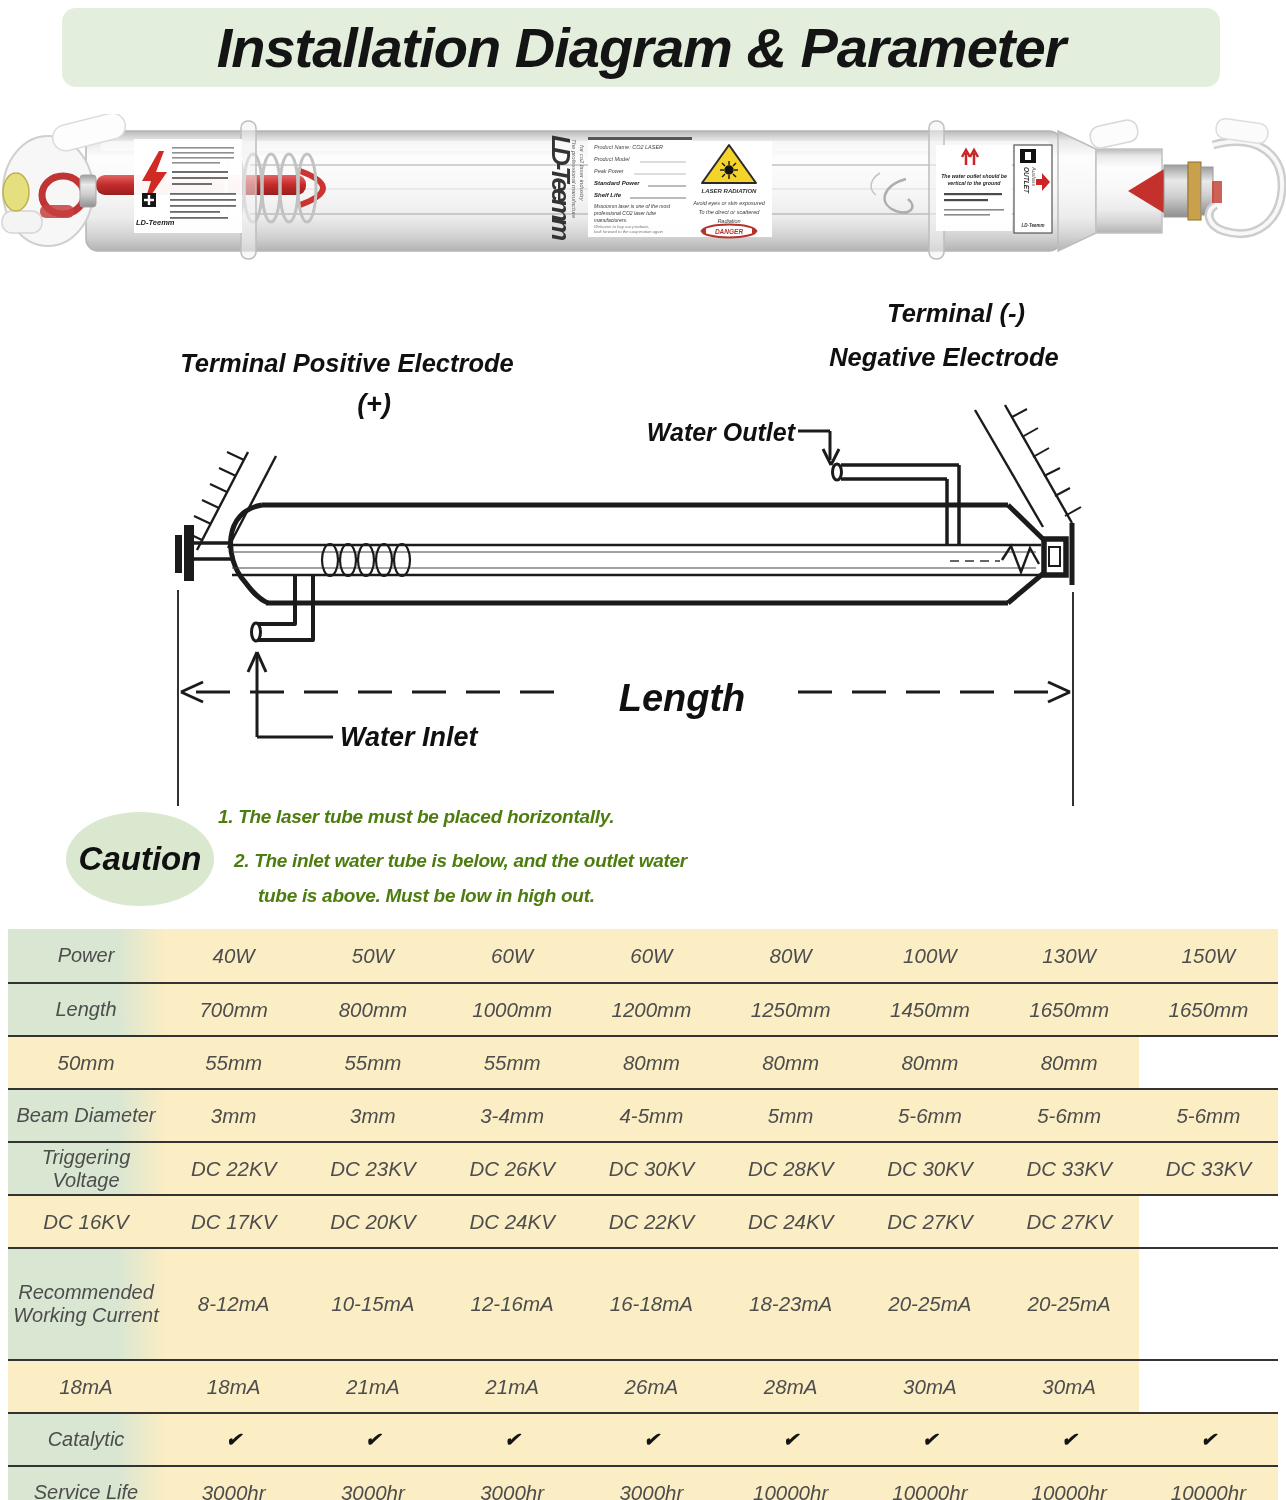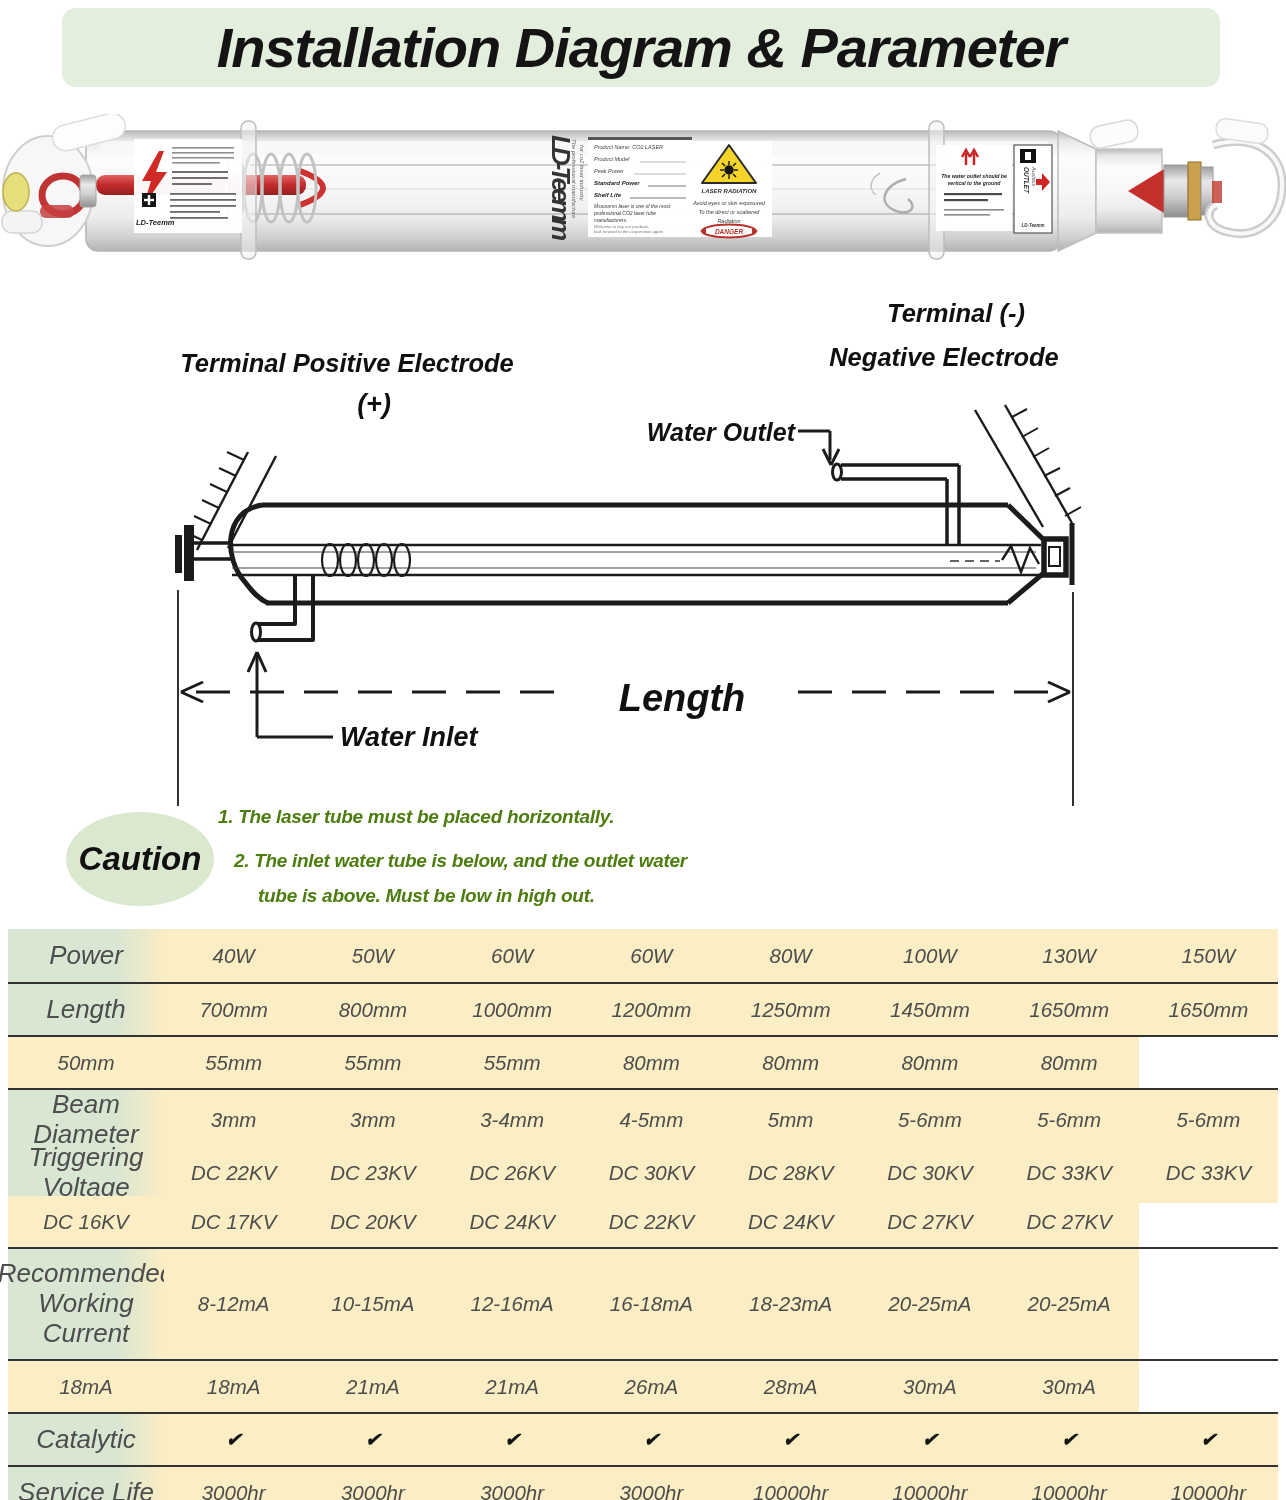--- a/index.html
+++ b/index.html
@@ -25,21 +25,21 @@
   .n3{left:258px;top:885px;}
   
   .ptable{position:absolute;left:8px;top:929px;width:1270px;}
   .trow{display:grid;grid-template-columns:156px repeat(8,1fr);height:53px;box-sizing:border-box;
         border-top:2px solid #333333;}
   .trow:first-child{border-top:none;}
   .trow.tall{height:112px;}
   .trow.sliver{height:6px;}
   .tcell{display:flex;align-items:center;justify-content:center;text-align:center;}
   .tlabel{background:linear-gradient(90deg,#d8e6d2 0%,#d8e6d2 70%,#fbedc4 100%);
-          font-size:26px;color:#4d4d4d;line-height:1.15;padding:0 4px;}
+          font-size:20px;color:#4d4d4d;line-height:1.15;padding:0 4px;}
   .tval{background:#fbedc4;font-size:20.5px;color:#4d4d4d;}
   .tval.check{font-size:19px;font-weight:700;color:#141414;}
 </style>
 </head>
 <body>
 
 <div class="page">
 
   <div class="banner">
     <div class="t">Installation Diagram &amp; Parameter</div>

